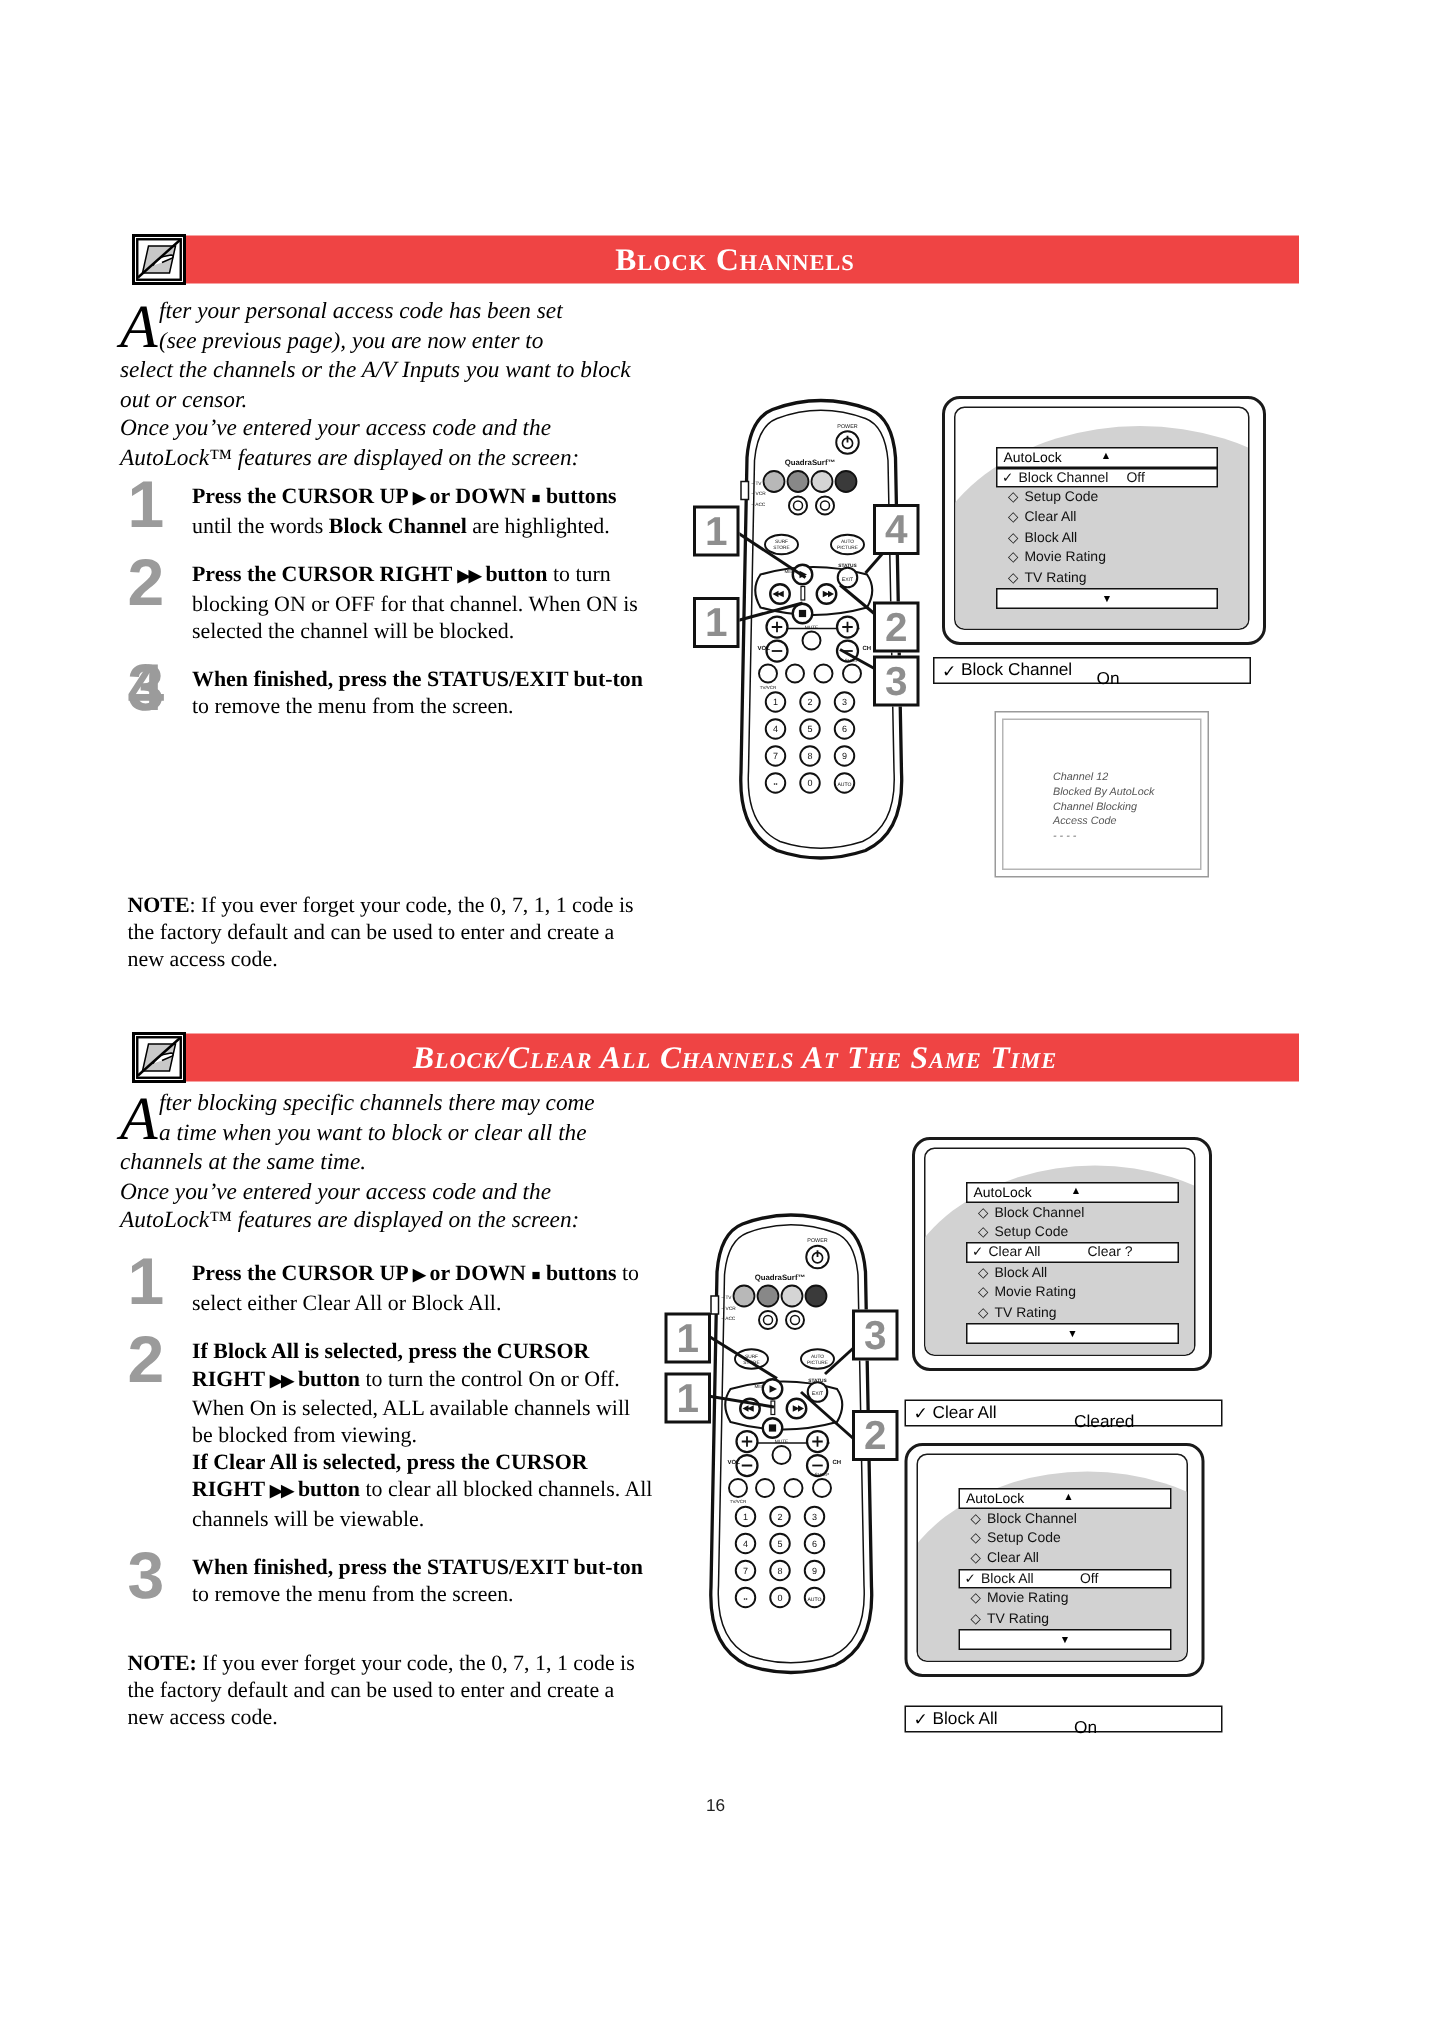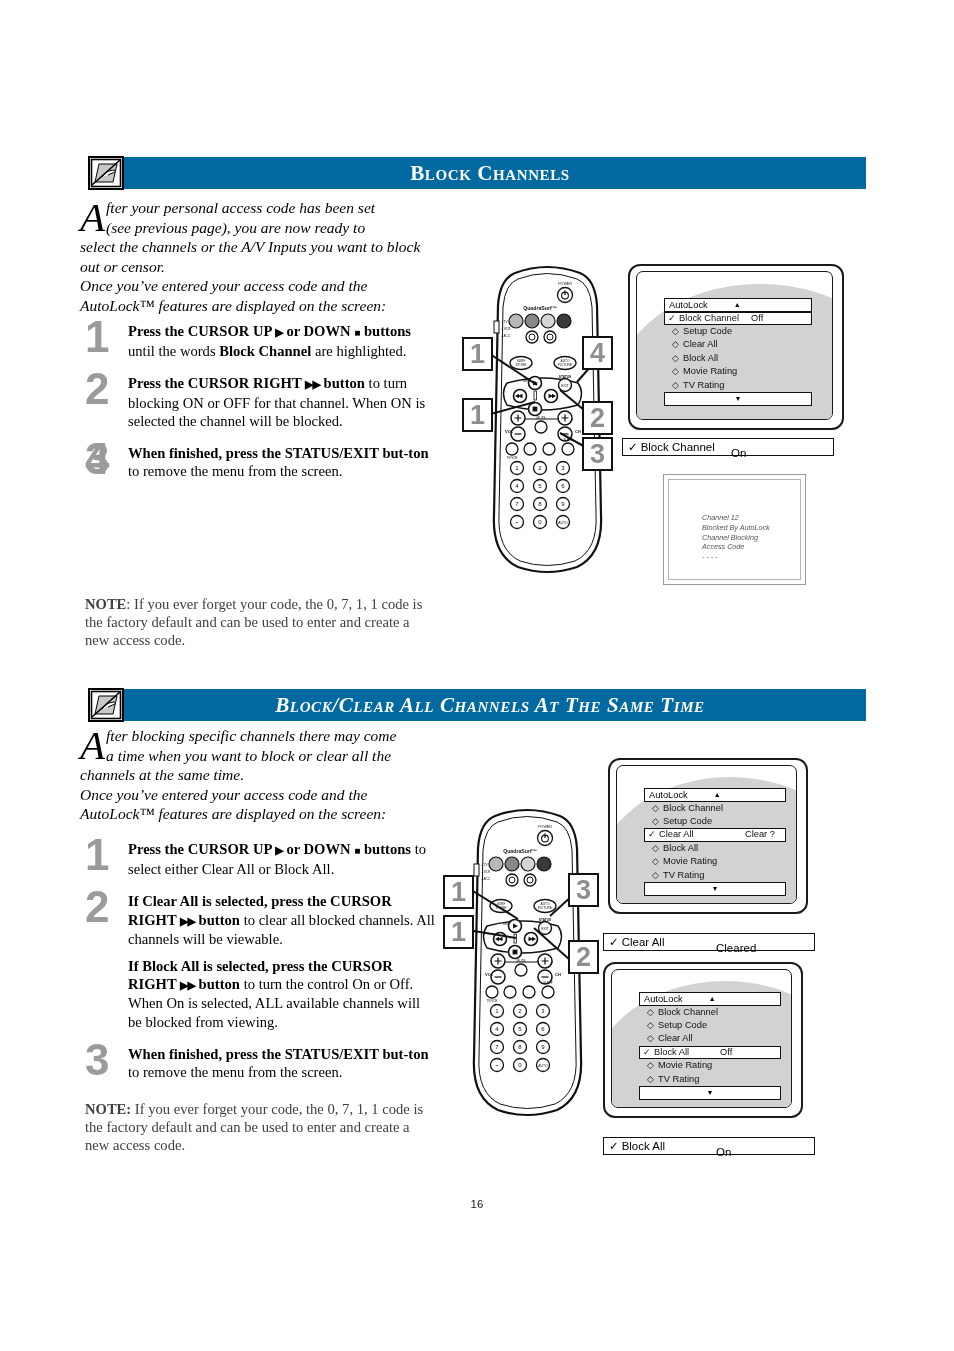--- a/index.html
+++ b/index.html
@@ -11,21 +11,21 @@
     position: relative;
     overflow: hidden;
   }
 
   .page { position:absolute; left:0; top:0; width:954px; height:1351px; }
 
   
   .sec-header { position:absolute; left:88px; width:778px; height:32px; }
   .sec-header .bar {
     position:absolute; left:0; top:0; width:778px; height:32px;
-    background:#0369a1;
+    background:#ef4444;
     display:flex; align-items:center; justify-content:center;
   }
   .sec-header .bar-title {
     color:#ffffff;
     font-family:"Liberation Serif", serif;
     font-weight:bold;
     font-size:21px;
     letter-spacing:0.6px;
     font-variant: small-caps;
     white-space:nowrap;
@@ -81,21 +81,21 @@
   .step-body b { font-weight:bold; }
   .glyph-right { font-size:11px; letter-spacing:-1px; }
   .glyph-sq { font-size:10px; }
 
   .note {
     position:absolute;
     width:348px;
     font-family:"Liberation Serif", serif;
     font-size:14.6px;
     line-height:18.2px;
-    color:#404040;
+    color:#000000;
   }
   .note b { font-weight:bold; }
 
   
   .tv {
     position:absolute;
     background:#ffffff;
     border:2px solid #1a1a1a;
     border-radius:12px;
   }
@@ -219,21 +219,21 @@
         <path d="M5 24 L9 6 L27 6 L23 24 Z" fill="#c8c8c8" stroke="#000" stroke-width="1"></path>
         <path d="M12 19 q3 -5 7 -6 l5 -1 q2 0 1 2 l-7 3" fill="#fff" stroke="#000" stroke-width="1"></path>
         <line x1="2" y1="27" x2="30" y2="2" stroke="#000" stroke-width="1.6"></line>
       </svg>
     </div>
   </div>
 
   <div class="intro" style="left:80px; top:198px;">
     <span class="dropcap">A</span>
     <span>fter your personal access code has been set</span><br>
-    <span>(see previous page), you are now ready to</span><br>
+    <span>(see previous page), you are now enter to</span><br>
     <span>select the channels or the A/V Inputs you want to block out or censor.</span><br>
     <span>Once you’ve entered your access code and the AutoLock™ features are displayed on the screen:</span>
   </div>
 
   <div class="steps" id="steps-1" style="left:85px; top:322px;">
       <div class="step">
         <div class="step-num">1</div>
         <div class="step-body"><b>Press the CURSOR UP </b><b class="glyph-right">▶</b><b> or DOWN </b><b class="glyph-sq">■</b><b> buttons</b><span> until the words </span><b>Block Channel</b><span> are highlighted.</span></div>
       </div>
       <div class="step">
@@ -444,22 +444,22 @@
     <span>Once you’ve entered your access code and the AutoLock™ features are displayed on the screen:</span>
   </div>
 
   <div class="steps" id="steps-2" style="left:85px; top:840px; width:350px;">
       <div class="step">
         <div class="step-num">1</div>
         <div class="step-body"><b>Press the CURSOR UP </b><b class="glyph-right">▶</b><b> or DOWN </b><b class="glyph-sq">■</b><b> buttons</b><span> to select either Clear All or Block All.</span></div>
       </div>
       <div class="step">
         <div class="step-num">2</div>
+        <div class="step-body" style="margin-top: 9px;"><b>If Block All is selected, press the CURSOR RIGHT </b><b class="glyph-right">▶▶</b><b> button</b><span> to turn the control On or Off. When On is selected, ALL available channels will be blocked from viewing.</span></div>
         <div class="step-body"><b>If Clear All is selected, press the CURSOR RIGHT </b><b class="glyph-right">▶▶</b><b> button</b><span> to clear all blocked channels.  All channels will be viewable.</span></div>
-        <div class="step-body" style="margin-top: 9px;"><b>If Block All is selected, press the CURSOR RIGHT </b><b class="glyph-right">▶▶</b><b> button</b><span> to turn the control On or Off. When On is selected, ALL available channels will be blocked from viewing.</span></div>
       </div>
       <div class="step">
         <div class="step-num">3</div>
         <div class="step-body"><b>When finished, press the STATUS/EXIT but-ton</b><span> to remove the menu from the screen.</span></div>
       </div>
     </div>
 
   <div class="note" style="left:85px; top:1100px;">
     <b>NOTE:</b><span> If you ever forget your code, the 0, 7, 1, 1 code is the factory default and can be used to enter and create a new access code.</span>
   </div>
@@ -578,21 +578,21 @@
             <span class="mark">◇</span>
             <span class="lbl">Block Channel</span>
           </div>
           <div class="osd-row" style="padding-left: 8px;">
             <span class="mark">◇</span>
             <span class="lbl">Setup Code</span>
           </div>
           <div class="osd-row osd-box" style="margin-left: 0px;">
             <span class="mark">✓</span>
             <span class="lbl">Clear All</span>
-            <span class="val" style="left: 80px; margin-left: 20px;">Clear ?</span>
+            <span class="val" style="left: 80px;">Clear ?</span>
           </div>
           <div class="osd-row" style="padding-left: 8px;">
             <span class="mark">◇</span>
             <span class="lbl">Block All</span>
           </div>
           <div class="osd-row" style="padding-left: 8px;">
             <span class="mark">◇</span>
             <span class="lbl">Movie Rating</span>
           </div>
           <div class="osd-row" style="padding-left: 8px;">

